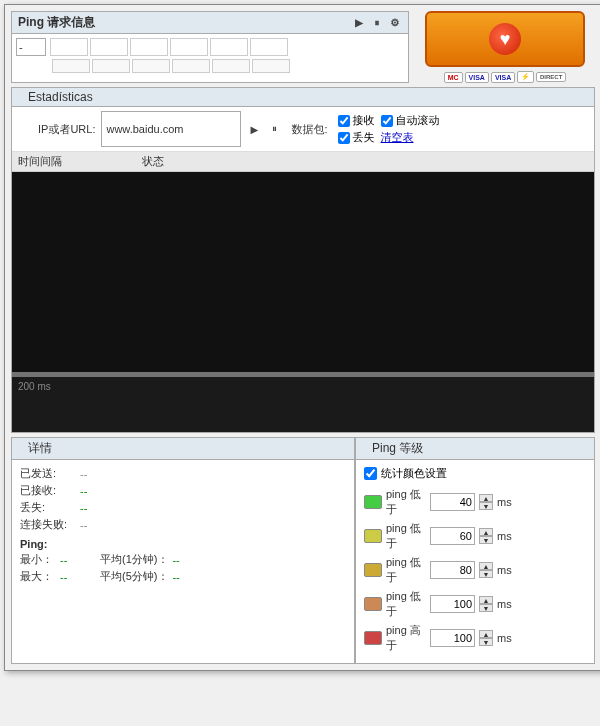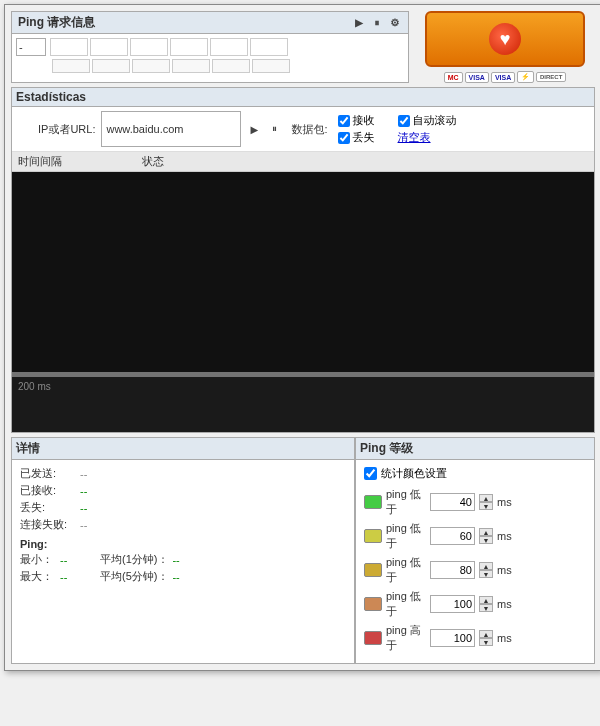--- a/index.html
+++ b/index.html
@@ -187,23 +187,23 @@
     .payment-icon.mc { color: #cc0000; }
     .payment-icon.amex { color: #2266aa; }
 
     .estadisticas-panel {
       border: 1px solid #aaa;
       background: white;
     }
     .panel-title {
       background: #e0e8f0;
       border-bottom: 1px solid #aaa;
-      padding: 2px 4px;
+      padding: 2px 16px;
       font-size: 12px;
-      font-weight: bold;
+      font-weight: normal;
       color: #333;
     }
     .stats-toolbar {
       display: flex;
       align-items: center;
       gap: 6px;
       padding: 4px 6px;
       border-bottom: 1px solid #ddd;
     }
     .stats-label {
@@ -237,21 +237,20 @@
       gap: 3px;
       font-size: 11px;
       justify-content: flex-end;
     }
     .checkbox-item input { width: 12px; height: 12px; }
     .auto-scroll-group {
       display: flex;
       flex-direction: column;
       gap: 2px;
       align-items: flex-start;
-      margin-left: 17px;
     }
     .clear-link {
       color: #0000cc;
       text-decoration: underline;
       cursor: pointer;
       font-size: 11px;
     }
 
     .stats-table-header {
       display: flex;

